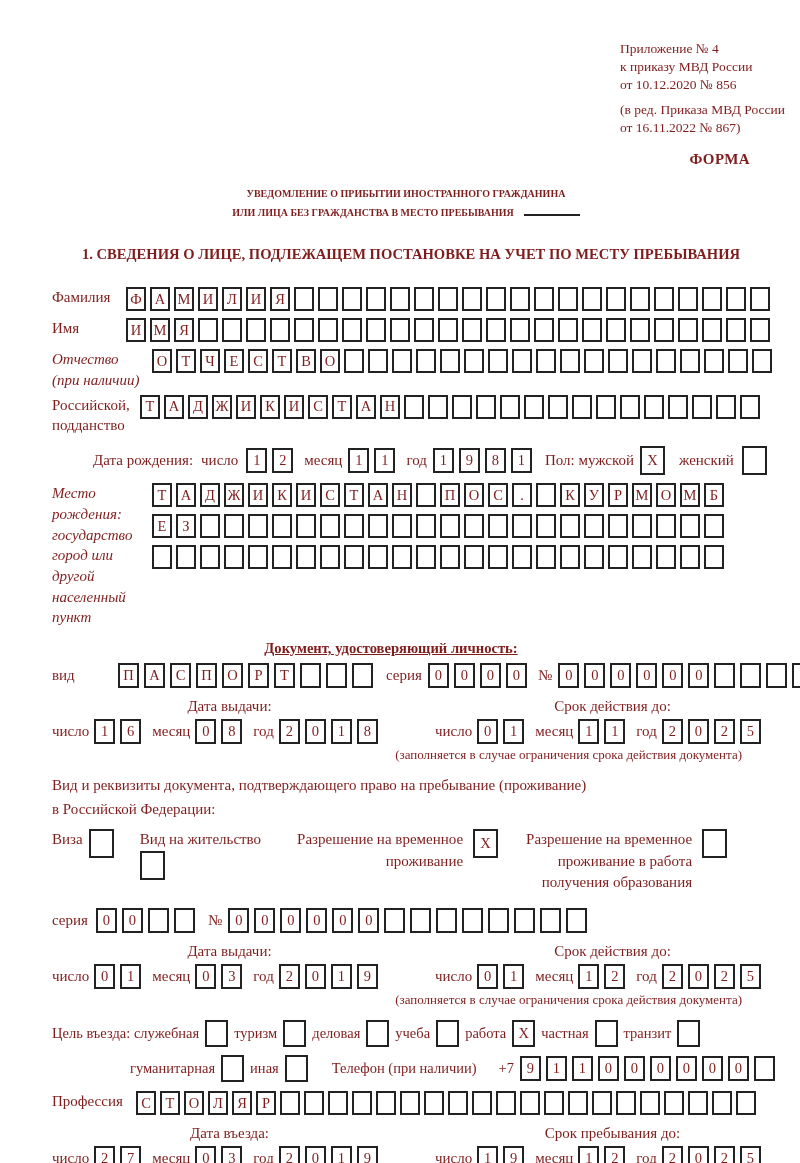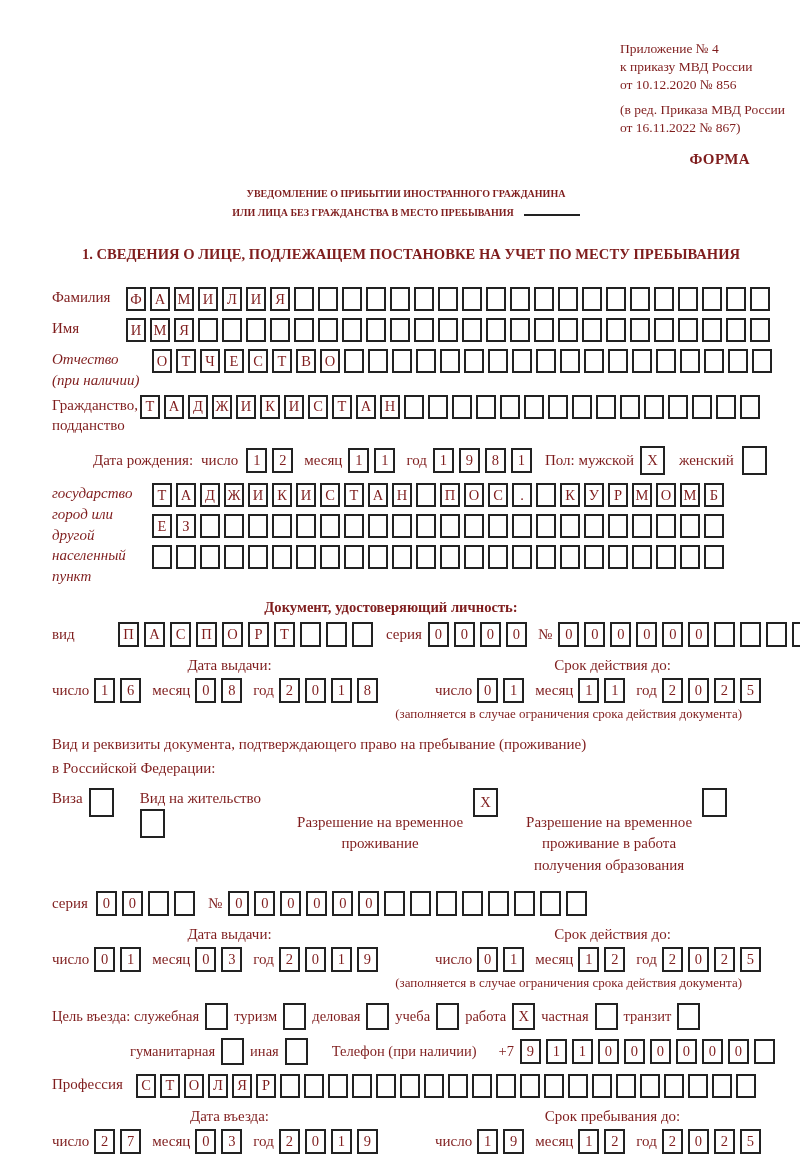--- a/index.html
+++ b/index.html
@@ -25,33 +25,33 @@
     font-size:14.5px; background:#fff; flex-shrink:0;
   }
   .date-cells .cell { width:21px; height:25px; margin-right:5px; }
   .checkbox .cell { width:25px; height:29px; }
   .inline { display:flex; align-items:center; }
   .gap6 { margin-right:6px; } .gap8 { margin-right:8px; } .gap10 { margin-right:10px; }
 
   .w74 { width:74px; } .w100 { width:100px;font-style:italic; } .w88 { width:88px; } .w84 { width:84px; }
   .stack > div { margin-top:7px; } .stack > div:first-child { margin-top:0; }
 
-  .doc-header { text-align:center; font-weight:bold; font-size:14.6px; margin-top:12px; margin-right:60px; }
+  .doc-header { text-align:center; font-weight:bold; font-size:14.6px; margin-top:12px; margin-right:60px;text-decoration:underline; }
   .dates-row { display:flex; margin-top:10px; }
   .date-group { width:365px; }
   .date-group.right { margin-left:28px; }
   .date-head { text-align:center; font-size:15px; margin-bottom:4px; }
   .date-line { display:flex; align-items:center; }
   .date-line .lbl { margin-right:5px; }
   .small-note { font-size:13px; text-align:right; padding-right:48px; margin-top:3px; }
   .res-text { font-size:15px; line-height:1.6; margin-top:10px; }
   .opts { display:flex; align-items:flex-start; margin-top:8px; }
   .opt { display:flex; align-items:flex-start; }
   .opt-lbl { font-size:15px; line-height:1.45; }
-  .opt-lbl.center { text-align:center;margin-top:24px; }
+  .opt-lbl.center { text-align:right; }
   .purpose { display:flex; align-items:center; font-size:14.5px; margin-top:12px; white-space:nowrap; }
   .purpose .checkbox .cell { width:23px; height:27px; margin-right:0; }
   .purpose > * { margin-right:6px; }
 </style>
 </head>
 <body>
 
 <div class="page">
 
   <div class="annex">
@@ -169,21 +169,21 @@
         <span class="cell"></span>
         <span class="cell"></span>
         <span class="cell"></span>
         <span class="cell"></span>
         <span class="cell"></span>
       </div>
   </div>
 
   <div class="row" style="margin-top:4px;">
     <div class="lbl w88">
-      <div>Гражданство,</div>
+      <div>Российской,</div>
       <div>подданство</div>
     </div>
     <div class="cells">
         <span class="cell">Т</span>
         <span class="cell">А</span>
         <span class="cell">Д</span>
         <span class="cell">Ж</span>
         <span class="cell">И</span>
         <span class="cell">К</span>
         <span class="cell">И</span>
@@ -233,20 +233,21 @@
         <span class="cell">X</span>
       </span>
     <span class="lbl gap8">женский</span>
     <span class="cells checkbox">
         <span class="cell"></span>
       </span>
   </div>
 
   <div class="row" style="margin-top:8px;">
     <div class="lbl w100">
+      <div>Место рождения:</div>
       <div>государство</div>
       <div>город или другой</div>
       <div>населенный пункт</div>
     </div>
     <div class="stack">
       <div class="cells">
           <span class="cell">Т</span>
           <span class="cell">А</span>
           <span class="cell">Д</span>
           <span class="cell">Ж</span>

